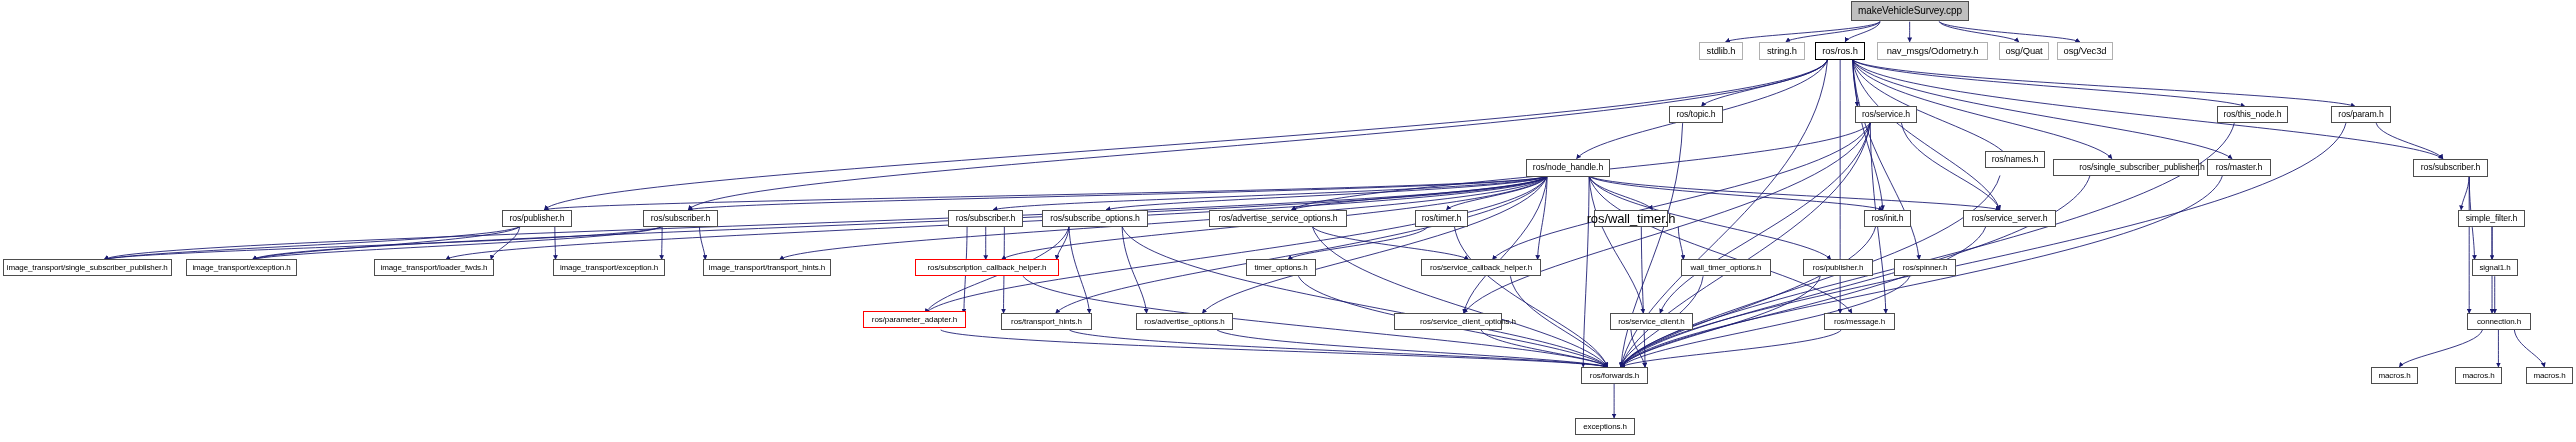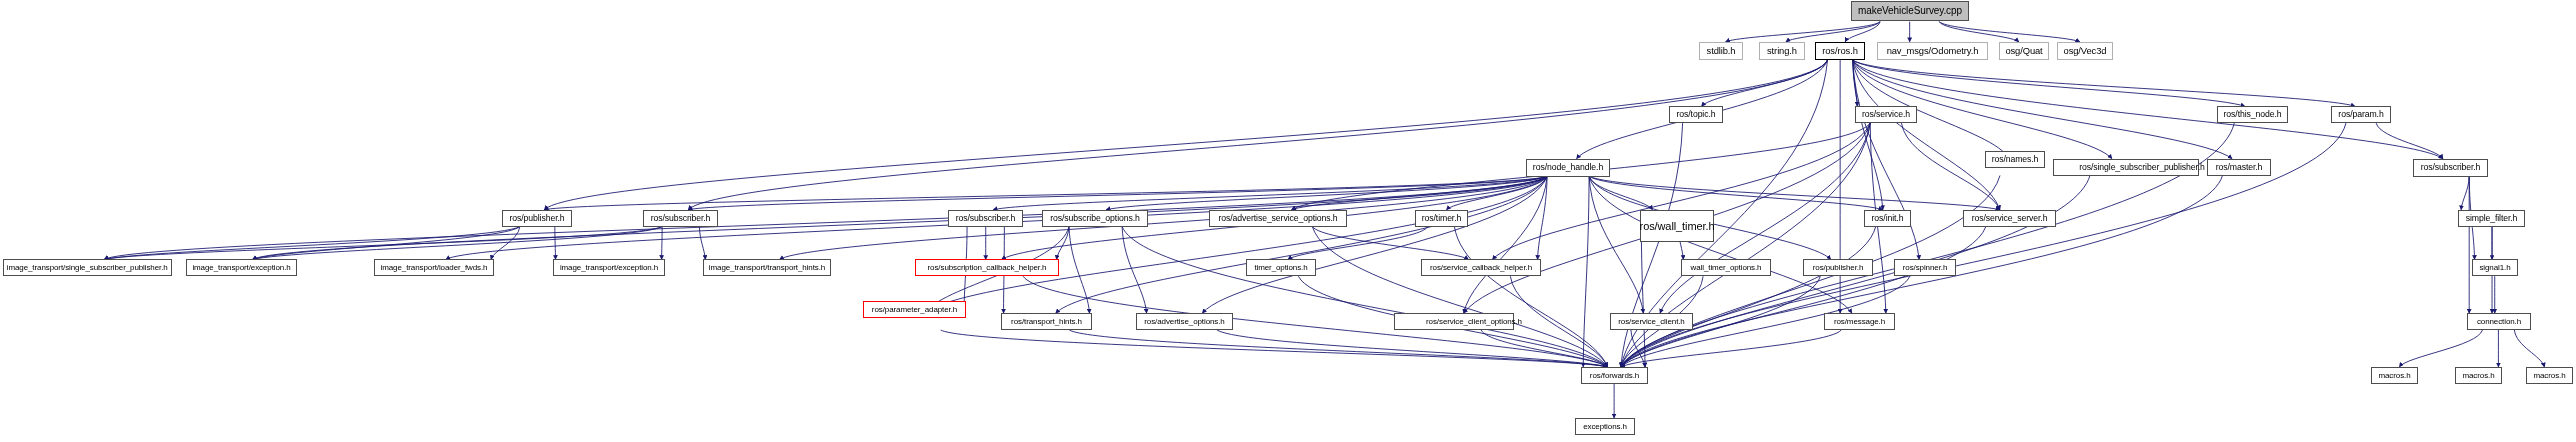--- a/index.html
+++ b/index.html
@@ -212,21 +212,21 @@
       </div>
       <div class="node k-solid" style="left: 1042px; top: 210px; width: 106px; height: 17px; font-size: 8.7px;">
         <span class="lbl">ros/subscribe_options.h</span>
       </div>
       <div class="node k-solid" style="left: 1209px; top: 210px; width: 138px; height: 17px; font-size: 8.7px;">
         <span class="lbl">ros/advertise_service_options.h</span>
       </div>
       <div class="node k-solid" style="left: 1415px; top: 210px; width: 53px; height: 17px; font-size: 8.7px;">
         <span class="lbl">ros/timer.h</span>
       </div>
-      <div class="node k-solid" style="left: 1640px; top: 210px; width: 74px; height: 32px; font-size: 11px;">
+      <div class="node k-solid" style="left: 1594px; top: 210px; width: 74px; height: 17px; font-size: 13px;">
         <span class="lbl">ros/wall_timer.h</span>
       </div>
       <div class="node k-solid" style="left: 1864px; top: 210px; width: 47px; height: 17px; font-size: 8.7px;">
         <span class="lbl">ros/init.h</span>
       </div>
       <div class="node k-solid" style="left: 1963px; top: 210px; width: 93px; height: 17px; font-size: 8.7px;">
         <span class="lbl">ros/service_server.h</span>
       </div>
       <div class="node k-solid" style="left: 2458px; top: 210px; width: 67px; height: 17px; font-size: 8.7px;">
         <span class="lbl">simple_filter.h</span>
@@ -260,30 +260,30 @@
       </div>
       <div class="node k-solid" style="left: 1803px; top: 259px; width: 70px; height: 17px; font-size: 8px;">
         <span class="lbl">ros/publisher.h</span>
       </div>
       <div class="node k-solid" style="left: 1894px; top: 259px; width: 62px; height: 17px; font-size: 8px;">
         <span class="lbl">ros/spinner.h</span>
       </div>
       <div class="node k-solid" style="left: 2472px; top: 259px; width: 46px; height: 17px; font-size: 8px;">
         <span class="lbl">signal1.h</span>
       </div>
-      <div class="node k-red" style="left: 863px; top: 301px; width: 103px; height: 17px; font-size: 8px;">
+      <div class="node k-red" style="left: 863px; top: 311px; width: 103px; height: 17px; font-size: 8px;">
         <span class="lbl">ros/parameter_adapter.h</span>
       </div>
       <div class="node k-solid" style="left: 1001px; top: 313px; width: 91px; height: 17px; font-size: 8px;">
         <span class="lbl">ros/transport_hints.h</span>
       </div>
       <div class="node k-solid" style="left: 1136px; top: 313px; width: 97px; height: 17px; font-size: 8px;">
         <span class="lbl">ros/advertise_options.h</span>
       </div>
-      <div class="node k-solid" style="left: 1394px; top: 313px; width: 120px; height: 17px; font-size: 8px; padding-left: 40px;">
+      <div class="node k-solid" style="left: 1394px; top: 313px; width: 108px; height: 17px; font-size: 8px; padding-left: 40px;">
         <span class="lbl">ros/service_client_options.h</span>
       </div>
       <div class="node k-solid" style="left: 1610px; top: 313px; width: 83px; height: 17px; font-size: 8px;">
         <span class="lbl">ros/service_client.h</span>
       </div>
       <div class="node k-solid" style="left: 1824px; top: 313px; width: 71px; height: 17px; font-size: 8px;">
         <span class="lbl">ros/message.h</span>
       </div>
       <div class="node k-solid" style="left: 2467px; top: 313px; width: 64px; height: 17px; font-size: 8px;">
         <span class="lbl">connection.h</span>

